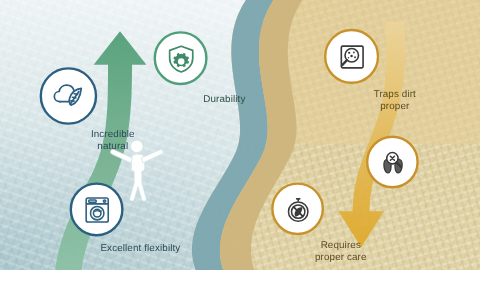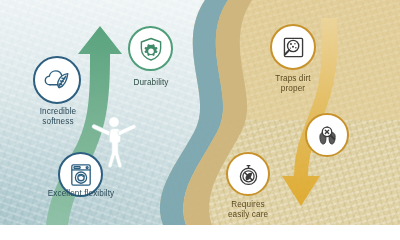--- a/index.html
+++ b/index.html
@@ -13,21 +13,21 @@
   
   .badge{position:absolute;border-radius:50%;background:#ffffff;
          display:flex;align-items:center;justify-content:center;
          box-sizing:border-box;}
   .badge.teal{border:2.2px solid #2c5f80;}
   .badge.green{border:2.2px solid #4f9e7a;}
   .badge.gold{border:2.2px solid #c8922b;}
   .badge svg{display:block;}
 
   .caption{position:absolute;text-align:center;line-height:1.18;
-           letter-spacing:.1px;}
+           letter-spacing:.1px;padding-left:36px;}
   .cap-teal{color:#2b4a58;}
   .cap-green{color:#2f4f46;}
   .cap-gold{color:#5d4a22;}
 
   .hidden-txt{white-space:pre-line;}
 </style>
 </head>
 <body>
 
 <div id="stage">
@@ -152,21 +152,21 @@
                  C8.3 8.7 11.1 6.3 14.5 6.3 C17.6 6.3 20.2 8.3 21 11.1"></path>
         <path d="M8.5 21 H17"></path>
         <path d="M27.5 9.2 C23 9.8 18.8 13 17.2 17.6 C16.4 20 16.8 22.6 18.4 24.2
                  C22.6 22.8 26.4 18 27.5 9.2 Z"></path>
         <path d="M25.3 12 L17.6 23.4"></path>
         <path d="M24.2 14.6 L21.2 14.0 M22.6 17.6 L19.6 17.1 M21 20.6 L18.3 20.2"></path>
       </g>
     </svg>
   </div>
   <div class="caption cap-teal hidden-txt" style="left:12px;top:107px;width:92px;font-size:8.2px;">Incredible
-softness</div>
+natural</div>
 
   <div class="badge green" style="left:128px;top:26px;width:45px;height:45px;">
     <svg width="28" height="28" viewBox="0 0 32 32">
       <g fill="none" stroke="#3f8a68" stroke-width="1.6" stroke-linejoin="round">
         <path d="M16 4 L27 8 V15.5 C27 22 22.2 26.8 16 28.6
                  C9.8 26.8 5 22 5 15.5 V8 Z"></path>
         <path d="M16 11.2 l1.5 .35 .9-1.25 1.8 1.05 -.25 1.5 1.1 1.1 1.5-.25 1.05 1.8
                  -1.25 .9 0 1.55 1.25 .9 -1.05 1.8 -1.5-.25 -1.1 1.1 .25 1.5 -1.8 1.05
                  -.9-1.25 -1.5 .35 -1.5-.35 -.9 1.25 -1.8-1.05 .25-1.5 -1.1-1.1
                  -1.5 .25 -1.05-1.8 1.25-.9 0-1.55 -1.25-.9 1.05-1.8 1.5 .25 1.1-1.1
@@ -183,21 +183,21 @@
         <rect x="5.5" y="4.5" width="21" height="23" rx="1.8"></rect>
         <path d="M5.5 10.2 H26.5"></path>
         <rect x="8" y="6.4" width="7" height="2.2" rx="0.8"></rect>
         <circle cx="23" cy="7.5" r="1.1"></circle>
         <circle cx="16" cy="19" r="6.4"></circle>
         <circle cx="16" cy="19" r="3.6"></circle>
         <path d="M12.6 16.6 c1.6 1.4 3.2-1 4.8 .4 1.4 1.2 2.4 .2 3-.4" stroke-width="1.2"></path>
       </g>
     </svg>
   </div>
-  <div class="caption cap-teal hidden-txt" style="left:32px;top:189px;width:98px;font-size:8.2px;text-align:center;">Excellent flexibilty</div>
+  <div class="caption cap-teal hidden-txt" style="left:32px;top:202px;width:98px;font-size:8.2px;text-align:center;">Excellent flexibilty</div>
 
   <div class="badge gold" style="left:270px;top:24px;width:46px;height:46px;">
     <svg width="29" height="29" viewBox="0 0 32 32">
       <g fill="none" stroke="#3a3a3a" stroke-width="1.5" stroke-linejoin="round" stroke-linecap="round">
         <rect x="6" y="6" width="20" height="20" rx="1.2"></rect>
         <circle cx="15.6" cy="14.4" r="6.2" fill="#ffffff"></circle>
         <path d="M11.2 18.9 L6.8 23.4" stroke-width="2.2"></path>
         <g fill="#3a3a3a" stroke="none">
           <circle cx="13.2" cy="12.2" r="1.05"></circle>
           <circle cx="17.6" cy="11.8" r="0.8"></circle>
@@ -232,15 +232,15 @@
         <path d="M14.4 5.6 h3.2 M16 5.6 v2.2"></path>
         <circle cx="16" cy="18.2" r="9.6"></circle>
         <circle cx="16" cy="18.2" r="6.6"></circle>
         <path d="M11.4 13.6 L20.6 22.8" stroke-width="1.8"></path>
         <path d="M20.3 13.9 c-3.4-.4-6.6 1.6-7.6 4.8 -.5 1.7-.2 3.4 .8 4.5
                  3.2-.5 6.2-3.6 6.8-9.3 z" fill="#3a3a3a" stroke="none"></path>
       </g>
     </svg>
   </div>
   <div class="caption cap-gold hidden-txt" style="left:206px;top:200px;width:84px;font-size:8.2px;">Requires
-easily care</div>
+proper care</div>
 
 </div>
 
 </body></html>

